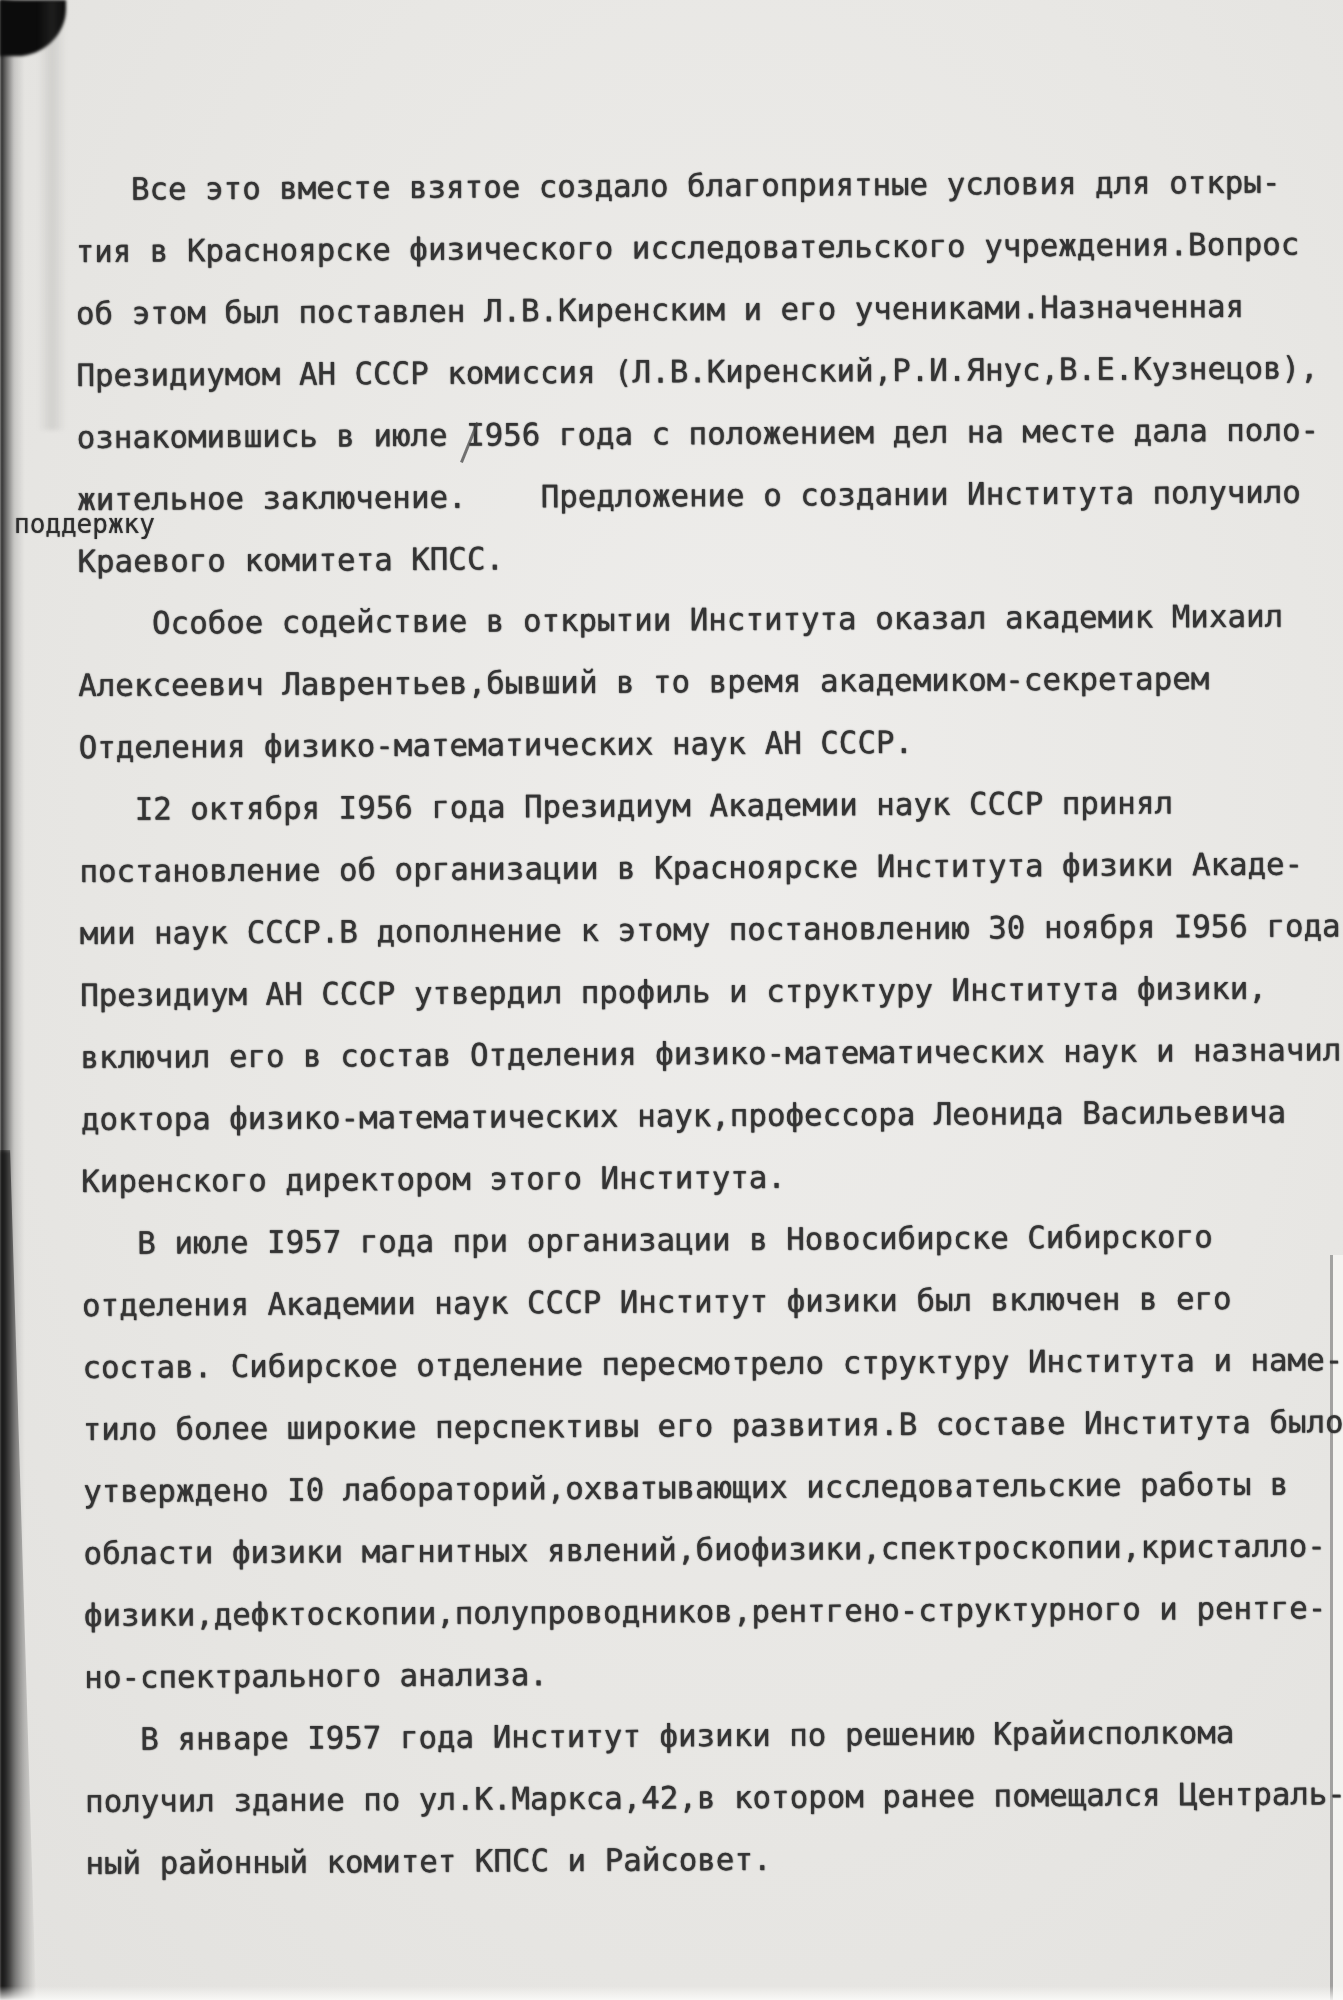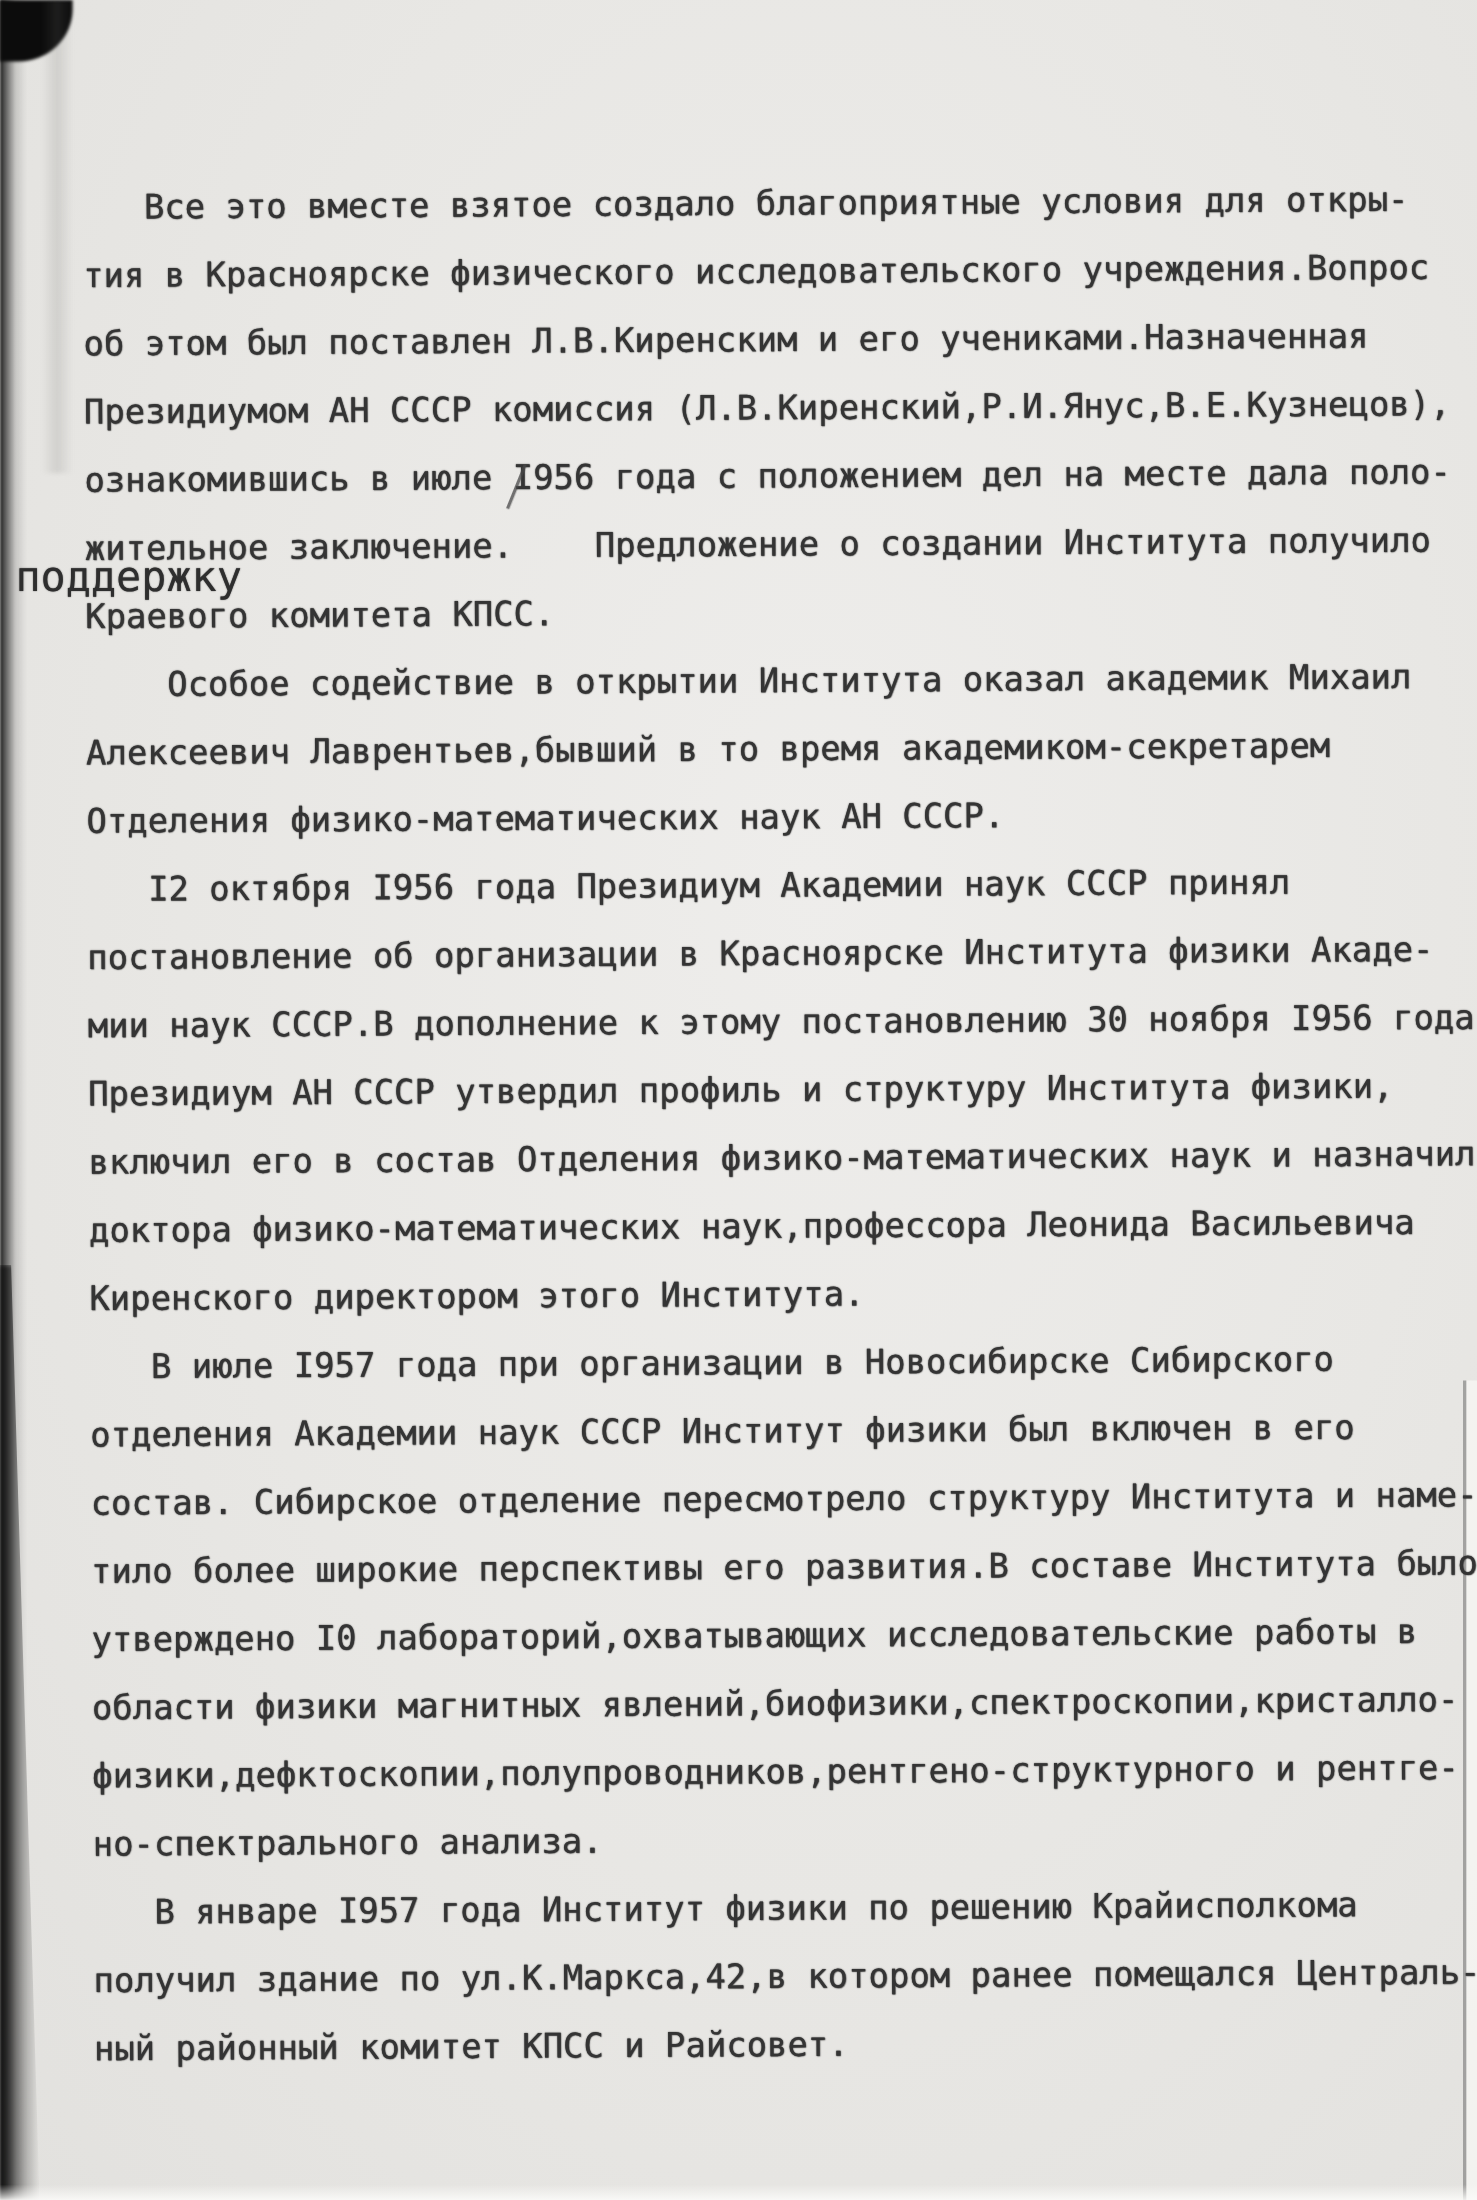--- a/index.html
+++ b/index.html
@@ -73,21 +73,21 @@
     transform-origin: 0 0;
   }
   .para {
     margin: 0;
     white-space: pre;
   }
   .margin-note {
     position: absolute;
     left: 14px;
     top: 506px;
-    font-size: 38px;
+    font-size: 26px;
     line-height: 36px;
     color: #2e2e2e;
     text-shadow: 0 0 1.2px rgba(40,40,40,0.9);
     white-space: pre;
   }
   .slash-mark {
     position: absolute;
     left: 468px;
     top: 421px;
     width: 3px;

